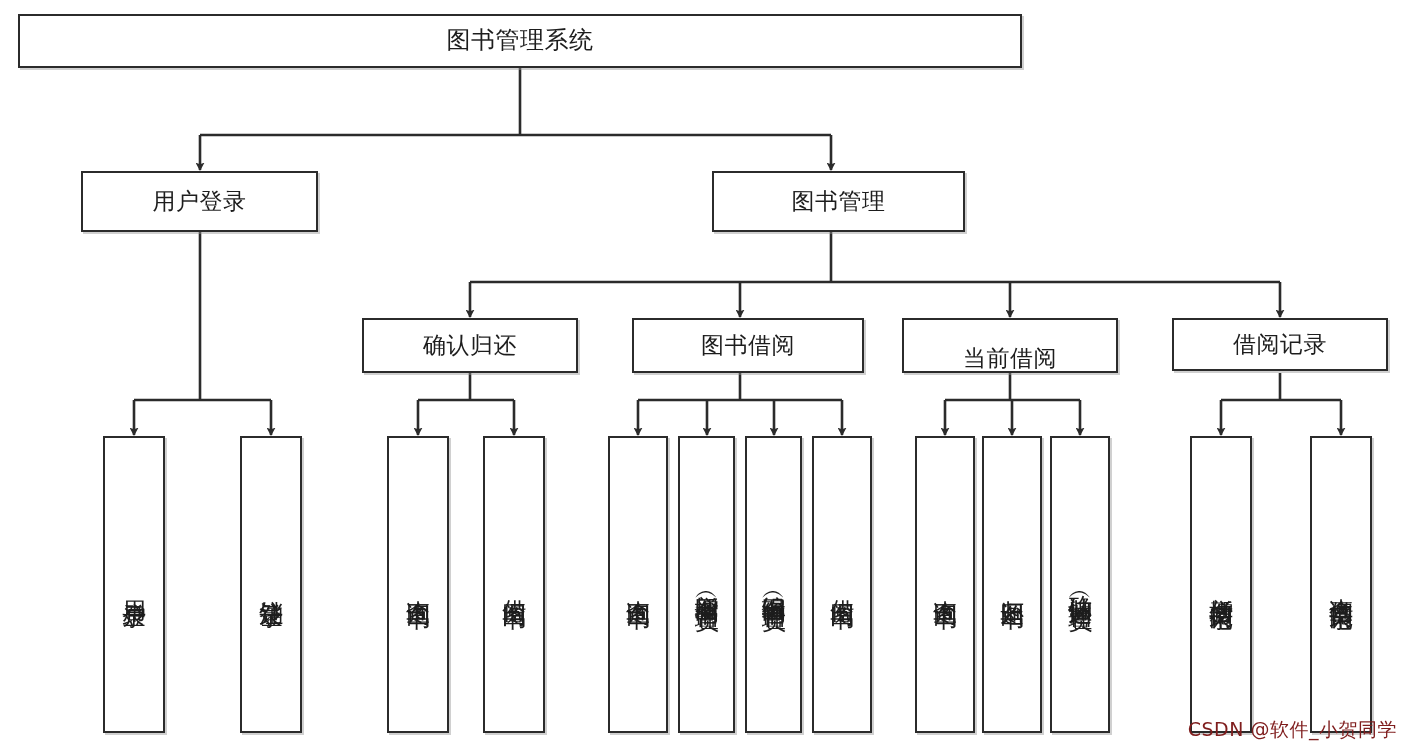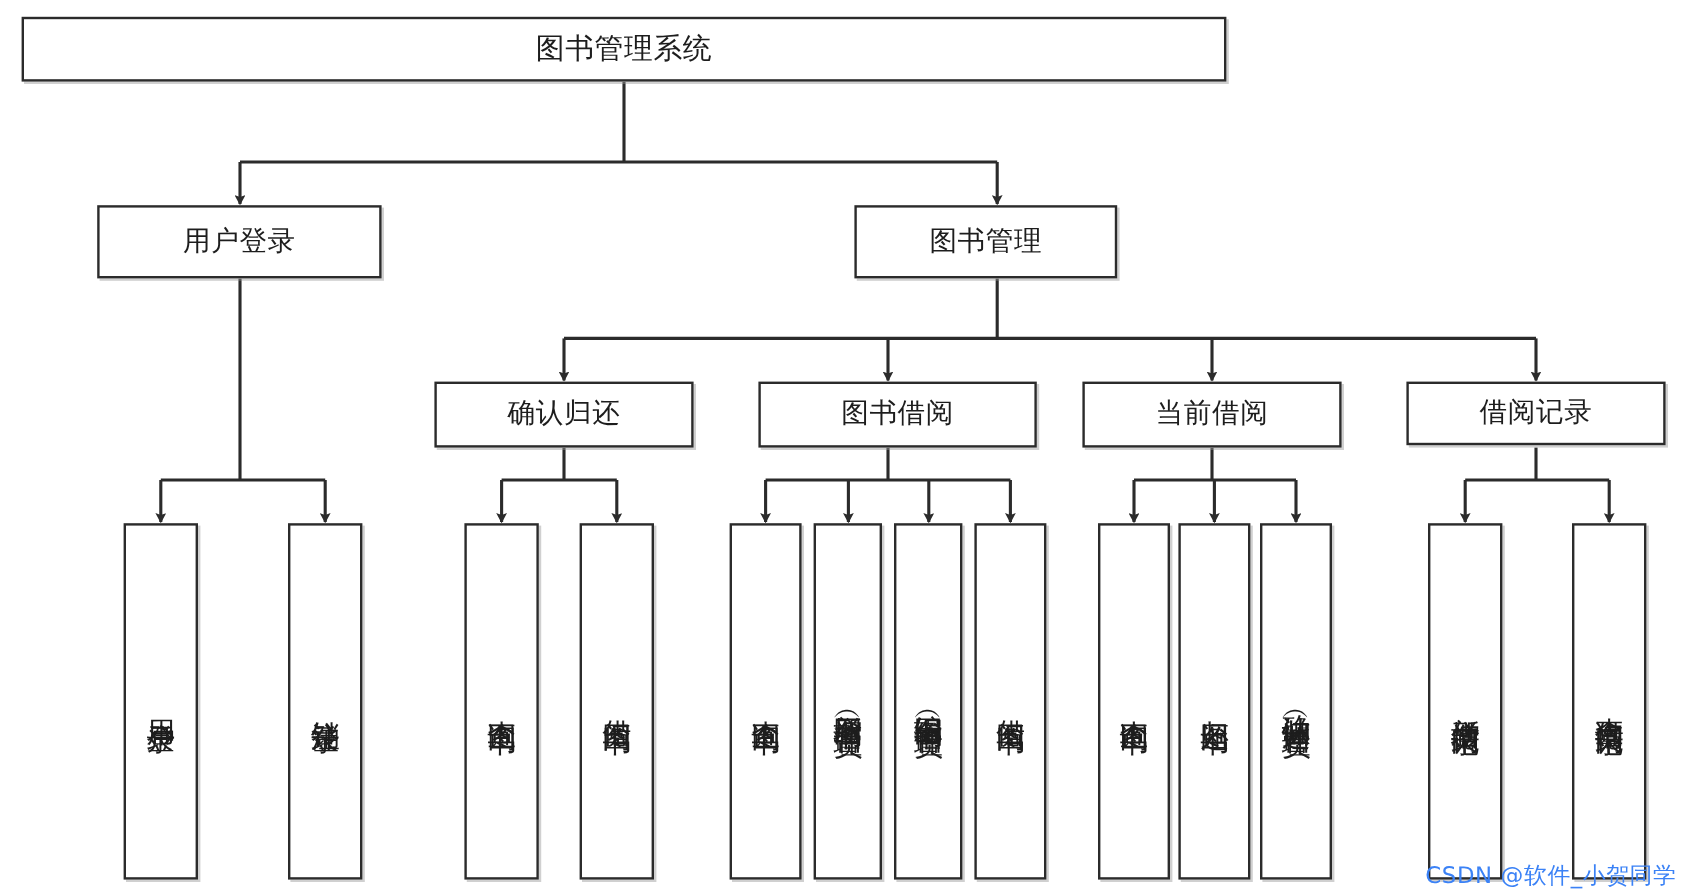--- a/index.html
+++ b/index.html
@@ -61,21 +61,21 @@
     writing-mode: vertical-rl;
     text-orientation: upright;
     letter-spacing: 2px;
     white-space: nowrap;
   }
   #watermark {
     position: absolute;
     right: 8px;
     bottom: 4px;
     font-size: 19px;
-    color: #3b82f6;
+    color: #7f1d1d;
     letter-spacing: 0.5px;
     user-select: none;
     white-space: nowrap;
     margin-left: 40px;
   }
 </style>
 </head>
 <body>
 
 <div id="diagram-root">
@@ -122,30 +122,30 @@
       </g>
   </svg>
 
   <div id="node-layer">
       <div class="node horiz root" style="left: 18px; top: 14px; width: 1004px; height: 54px;">
         <span class="node-label">图书管理系统</span>
       </div>
       <div class="node horiz" style="left: 81px; top: 171px; width: 237px; height: 61px;">
         <span class="node-label">用户登录</span>
       </div>
-      <div class="node horiz" style="left: 712px; top: 171px; width: 219px; height: 61px;">
+      <div class="node horiz" style="left: 712px; top: 171px; width: 253px; height: 61px;">
         <span class="node-label">图书管理</span>
       </div>
       <div class="node horiz" style="left: 362px; top: 318px; width: 216px; height: 55px;">
         <span class="node-label">确认归还</span>
       </div>
       <div class="node horiz" style="left: 632px; top: 318px; width: 232px; height: 55px;">
         <span class="node-label">图书借阅</span>
       </div>
-      <div class="node horiz" style="left: 902px; top: 318px; width: 216px; height: 55px;">
+      <div class="node horiz" style="left: 902px; top: 318px; width: 216px; height: 55px; align-items: flex-end;">
         <span class="node-label">当前借阅</span>
       </div>
       <div class="node horiz" style="left: 1172px; top: 318px; width: 216px; height: 53px;">
         <span class="node-label">借阅记录</span>
       </div>
       <div class="node vert" style="left: 103px; top: 436px; width: 62px; height: 297px;">
         <span class="node-label">用户登录</span>
       </div>
       <div class="node vert" style="left: 240px; top: 436px; width: 62px; height: 297px;">
         <span class="node-label">注销登录</span>

